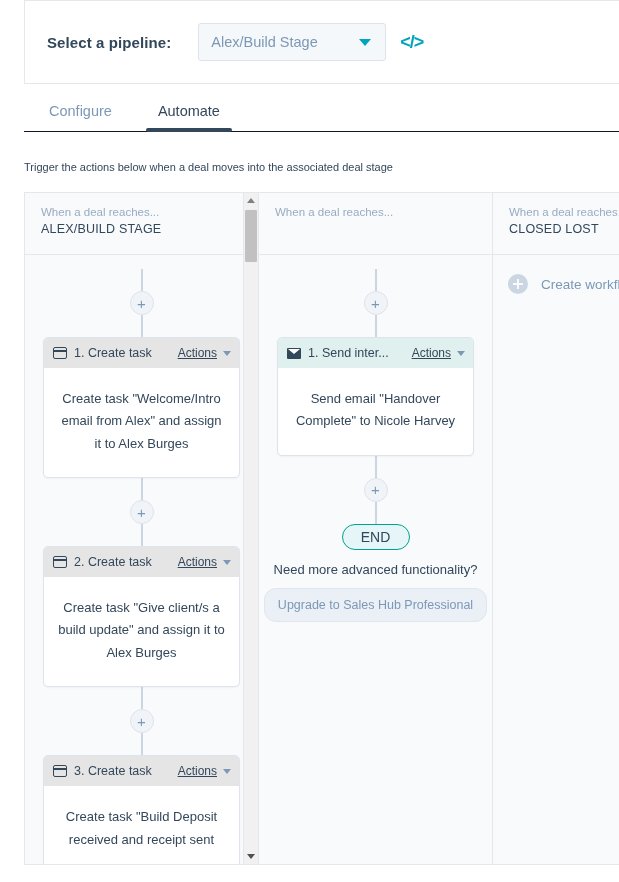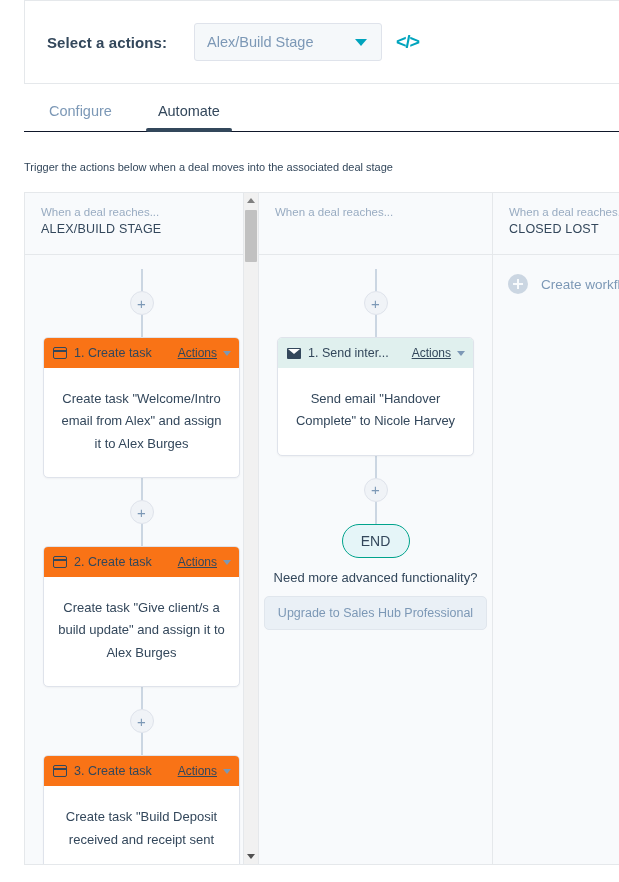--- a/index.html
+++ b/index.html
@@ -196,21 +196,21 @@
     z-index: 2;
   }
   .card-head {
     height: 30px;
     display: flex;
     align-items: center;
     padding: 0 8px 0 9px;
     font-size: 12.5px;
     color: #33475b;
   }
-  .card-head.task { background: #f97316; }
+  .card-head.task { background: #e5e5e5; }
   .card-head.email { background: #e0f0ee; }
 
   .head-icon {
     width: 14px; height: 12px;
     margin-right: 7px;
     flex: 0 0 14px;
     position: relative;
   }
   .icon-task {
     border: 1.6px solid #33475b;
@@ -257,21 +257,21 @@
   .card-body {
     padding: 20px 14px 22px 14px;
     font-size: 13px;
     line-height: 1.72;
     text-align: center;
     color: #33475b;
   }
 
   
   .end-node {
-    width: 68px; height: 34px;
+    width: 68px; height: 26px;
     border-radius: 17px;
     background: #e5f5f8;
     border: 1.5px solid #00a38c;
     display: flex; align-items: center; justify-content: center;
     font-size: 14px;
     color: #33475b;
     position: relative;
     z-index: 2;
   }
   .upsell {
@@ -281,21 +281,21 @@
   }
   .upsell-text {
     font-size: 13px;
     color: #33475b;
   }
   .upsell-btn {
     margin-top: 11px;
     display: inline-block;
     background: #eaf0f6;
     border: 1px solid #e0e6ed;
-    border-radius: 5px;
+    border-radius: 12px;
     color: #7c98b6;
     font-size: 12.5px;
     padding: 9px 13px;
     cursor: pointer;
   }
 
   
   .create-wf {
     display: flex;
     align-items: center;
@@ -359,21 +359,21 @@
     height: 52px;
     background: #c1c1c1;
     border-radius: 1px;
     cursor: pointer;
   }
 </style>
 </head>
 <body>
 
 <div class="topbar">
-  <div class="topbar-label">Select a actions:</div>
+  <div class="topbar-label">Select a pipeline:</div>
   <div class="pipeline-select">
     <span class="pipeline-select-value">Alex/Build Stage</span>
     <span class="caret-down"></span>
   </div>
   <div class="code-icon">&lt;/&gt;</div>
 </div>
 
 <div class="tabs">
   <div class="tab">Configure</div>
   <div class="tab active">Automate</div>

